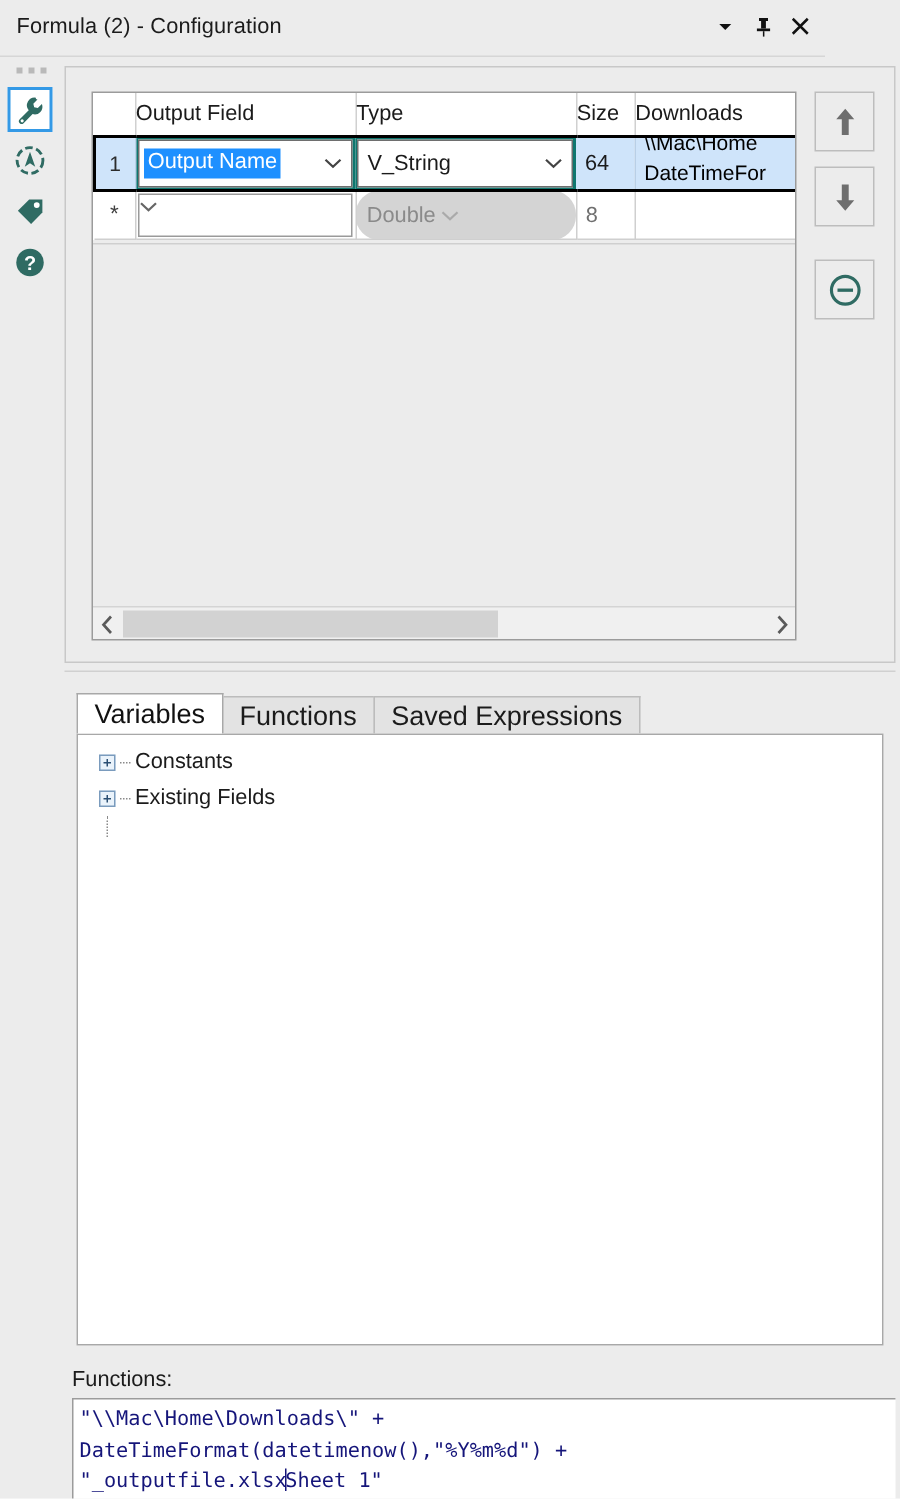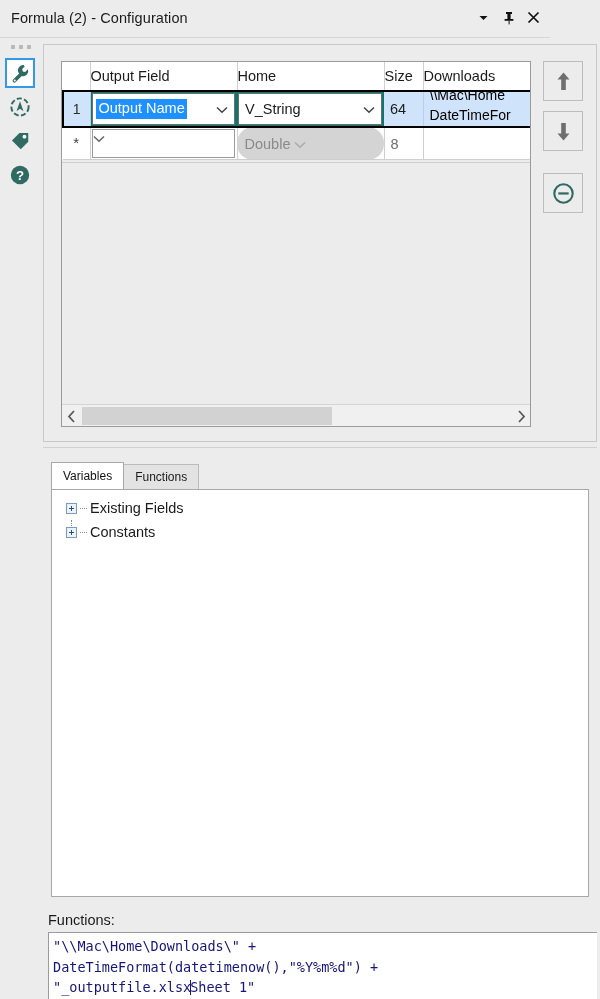--- a/index.html
+++ b/index.html
@@ -301,21 +301,21 @@
     position: absolute;
     left: 8px; top: 10px;
     height: 26px;
     display: flex;
     align-items: flex-end;
   }
   .tab {
     height: 25px;
     padding: 0 11px;
     display: flex; align-items: center;
-    font-size: 12px;
+    font-size: 18px;
     color: #1b1b1b;
     background: #e3e3e3;
     border: 1px solid #bcbcbc;
     border-bottom: none;
     margin-right: -1px;
     white-space: nowrap;
   }
   .tab.active {
     background: #ffffff;
     height: 27px;
@@ -501,21 +501,21 @@
             <col class="c-num">
               <col class="c-field">
               <col class="c-type">
               <col class="c-size">
               <col class="c-expr">
           </colgroup>
           <thead>
             <tr>
               <th></th>
               <th class="hd">Output Field</th>
-              <th class="hd">Home</th>
+              <th class="hd">Type</th>
               <th class="hd">Size</th>
               <th class="hd">Downloads</th>
             </tr>
           </thead>
           <tbody>
             <tr class="row1">
               <td class="numcell">1</td>
               <td class="cellbox">
                 <div class="combo">
                   <span class="sel-text">Output Name</span>
@@ -612,34 +612,35 @@
         </div>
       </div>
     </div>
 
     <div class="splitter" style="top:409px"></div>
 
     <div class="mid-panel">
       <div class="tabstrip">
         <div class="tab active">Variables</div>
         <div class="tab">Functions</div>
+        <div class="tab">Saved Expressions</div>
       </div>
 
       <div class="tree-box">
+        <div class="tree-item">
+          <span class="expander"></span>
+          <span class="dotline"></span>
+          <span>Constants</span>
+        </div>
         <div class="tree-item">
           <span class="expander"></span>
           <span class="dotline"></span>
           <span>Existing Fields</span>
           <span class="vdots"></span>
         </div>
-        <div class="tree-item">
-          <span class="expander"></span>
-          <span class="dotline"></span>
-          <span>Constants</span>
-        </div>
       </div>
     </div>
 
     <div class="expr-panel">
       <div class="expr-label">Functions:</div>
       <div class="expr-area">
         <div class="expr-text"><span>"\\Mac\Home\Downloads\" +</span>
 <span>DateTimeFormat(datetimenow(),"%Y%m%d") +</span>
 <span>"_outputfile.xlsx</span><span class="caret"></span><span>Sheet 1"</span></div>
       </div>

